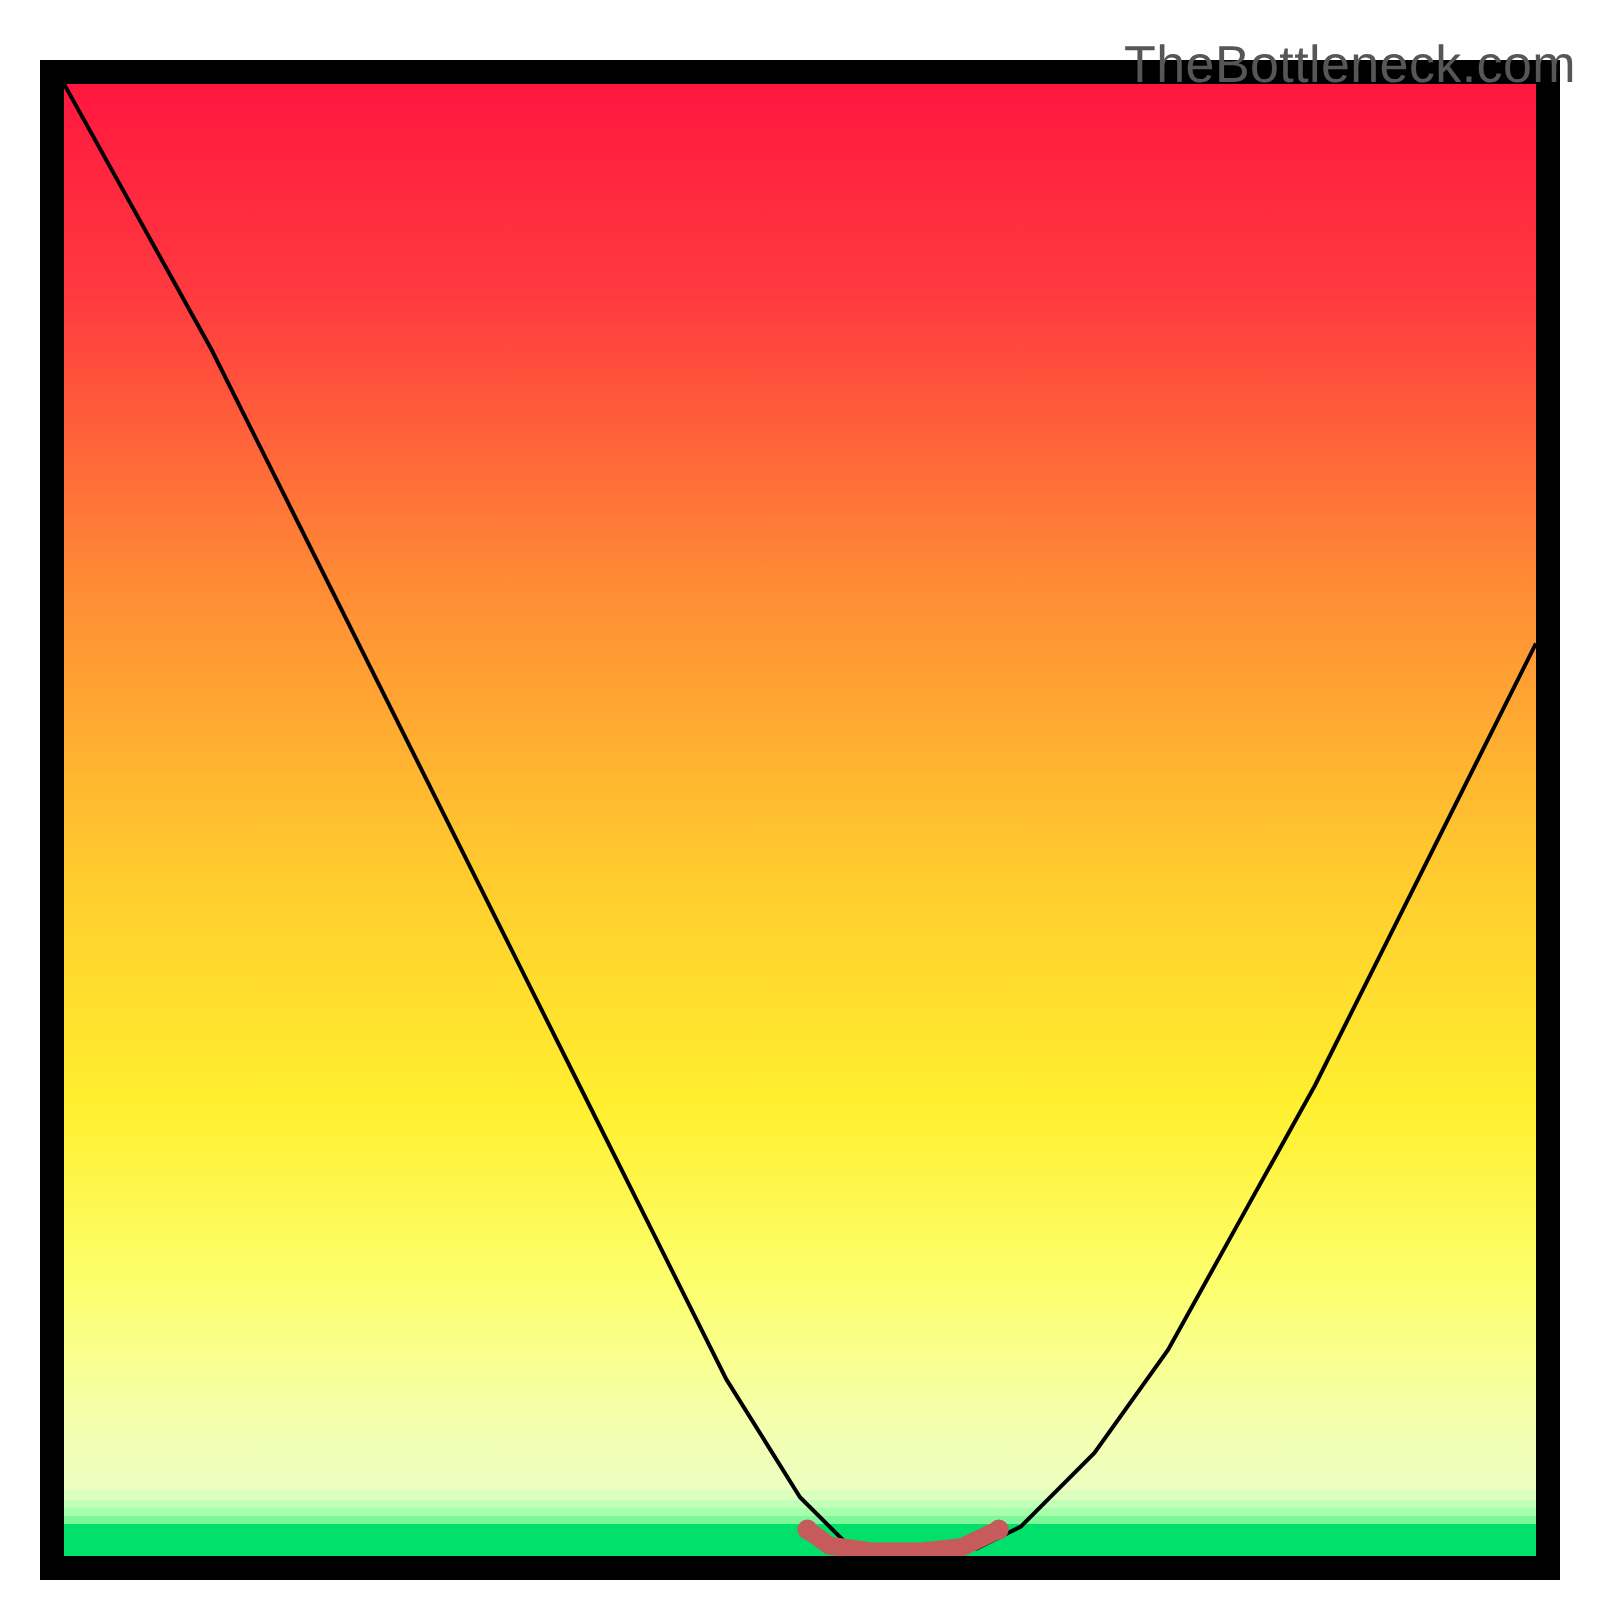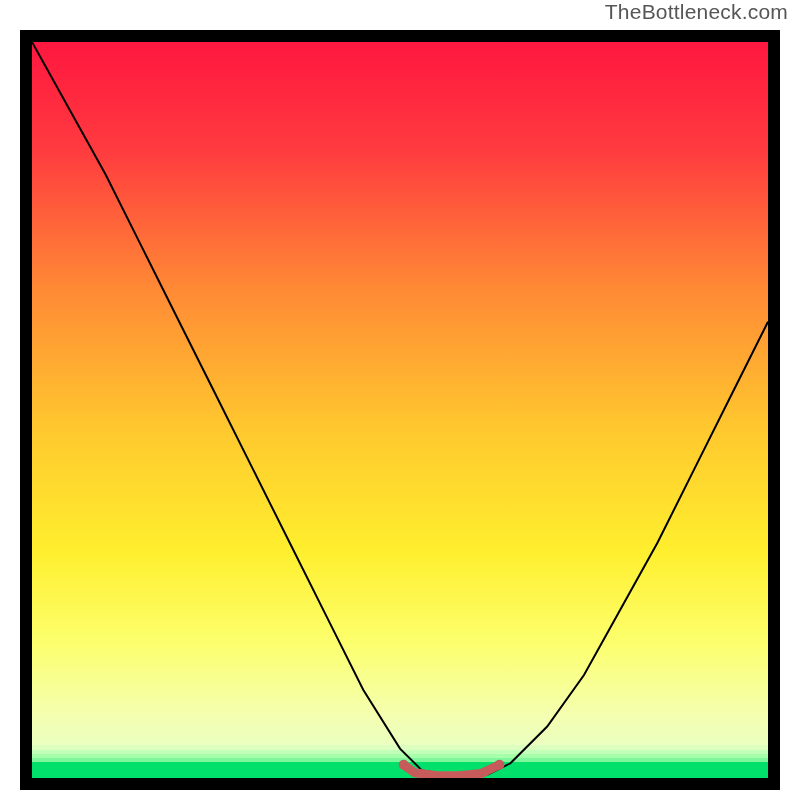--- a/index.html
+++ b/index.html
@@ -4,24 +4,24 @@
 <style>
   * { margin: 0; padding: 0; box-sizing: border-box; }
   html, body { width: 800px; height: 800px; overflow: hidden; background: #fff; }
   .chart-container {
     position: relative;
     width: 800px;
     height: 800px;
   }
   .watermark {
     position: absolute;
-    top: 0;
+    top: 17px;
     right: 12px;
     font-family: Arial, Helvetica, sans-serif;
-    font-size: 21px;
+    font-size: 26px;
     color: #565656;
     font-weight: 400;
     letter-spacing: 0.2px;
     z-index: 10;
   }
   .plot-frame {
     position: absolute;
     left: 20px;
     top: 30px;
     width: 760px;

